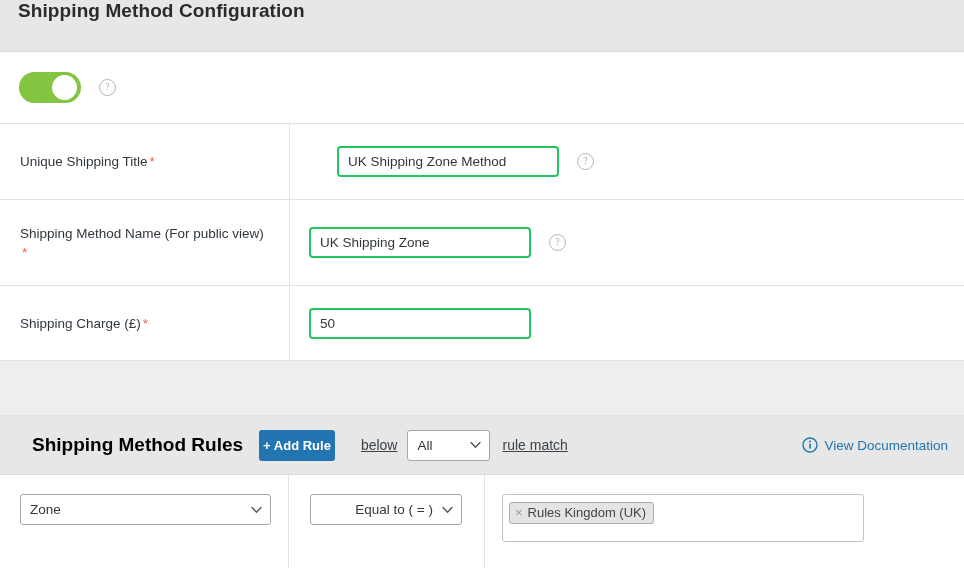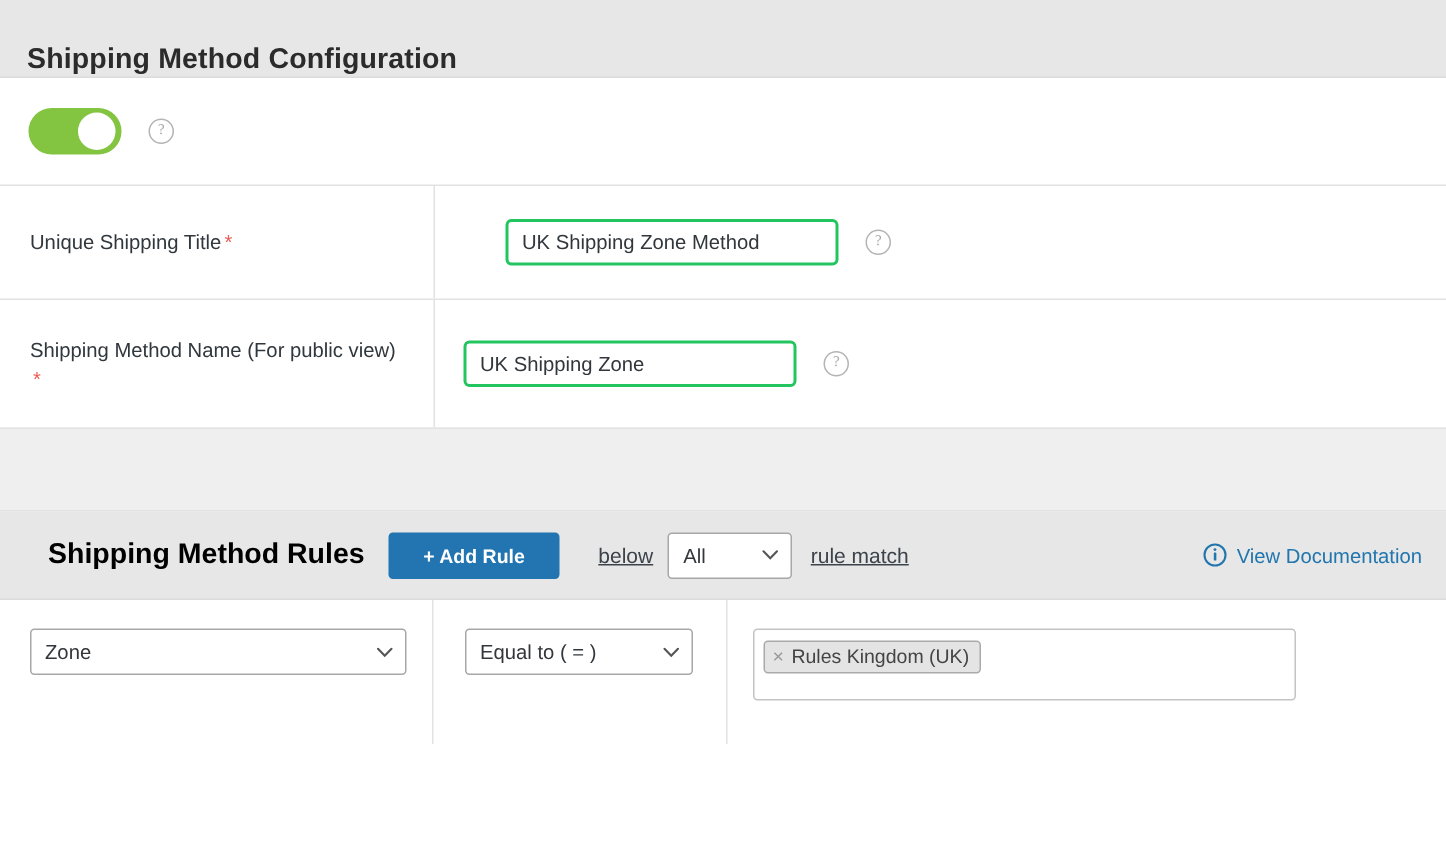--- a/index.html
+++ b/index.html
@@ -21,21 +21,21 @@
     height: 568px;
     box-sizing: border-box;
   }
 
   
   .panel-header {
     height: 52px;
     background: #e7e7e7;
     border-bottom: 1px solid #dcdcdc;
     display: flex;
-    align-items: flex-end;
+    align-items: flex-start;
     padding: 0 0 0 18px;
     box-sizing: border-box;
   }
   .panel-header h1 {
     margin: 0;
     font-size: 19px;
     font-weight: bold;
     color: #2b2b2b;
     letter-spacing: 0.1px;
   }
@@ -162,21 +162,21 @@
     margin-right: 16px;
   }
   .btn-add-rule {
     background: #2275b0;
     color: #ffffff;
     border: none;
     border-radius: 3px;
     font-family: "Liberation Sans", sans-serif;
     font-size: 13px;
     font-weight: bold;
-    padding: 9px 23px;
+    padding: 9px 4px;
     cursor: pointer;
     line-height: 1;
   }
   .below-text, .rule-match-text {
     font-size: 14px;
     color: #3c434a;
     text-decoration: underline;
   }
   .below-text { margin-left: 26px; margin-right: 10px; }
   .rule-match-text { margin-left: 12px; }
@@ -246,21 +246,21 @@
     box-sizing: border-box;
     border-right: 1px solid #e2e2e2;
     padding: 19px 18px 0 21px;
   }
   .rule-col-3 {
     flex: 1;
     box-sizing: border-box;
     padding: 19px 100px 0 17px;
   }
   .select-zone { width: 251px; }
-  .select-op   { width: 152px; }
+  .select-op   { width: 152px; text-align: right; }
 
   
   .tag-field {
     border: 1px solid #c3c3c3;
     border-radius: 3px;
     background: #fff;
     min-height: 48px;
     box-sizing: border-box;
     padding: 7px 6px;
   }
@@ -316,20 +316,28 @@
     <div class="form-row row-name">
       <div class="cell-label">
         <span class="lbl"><span>Shipping Method Name (For public view)</span> <span class="req">*</span></span>
       </div>
       <div class="cell-field">
         <input class="text-input" type="text" value="UK Shipping Zone" style="">
         <span class="help-icon">?</span>
       </div>
     </div>
 
+    <div class="form-row row-charge">
+      <div class="cell-label">
+        <span class="lbl"><span>Shipping Charge (£)</span><span class="req">*</span></span>
+      </div>
+      <div class="cell-field">
+        <input class="text-input" type="text" value="50" style="">
+      </div>
+    </div>
   </div>
 
   <div class="spacer-band"></div>
 
   <div class="rules-header">
     <span class="rules-title">Shipping Method Rules</span>
     <button class="btn-add-rule">+ Add Rule</button>
     <span class="below-text">below</span>
     <span class="select-box">
       <select class="select-all">

